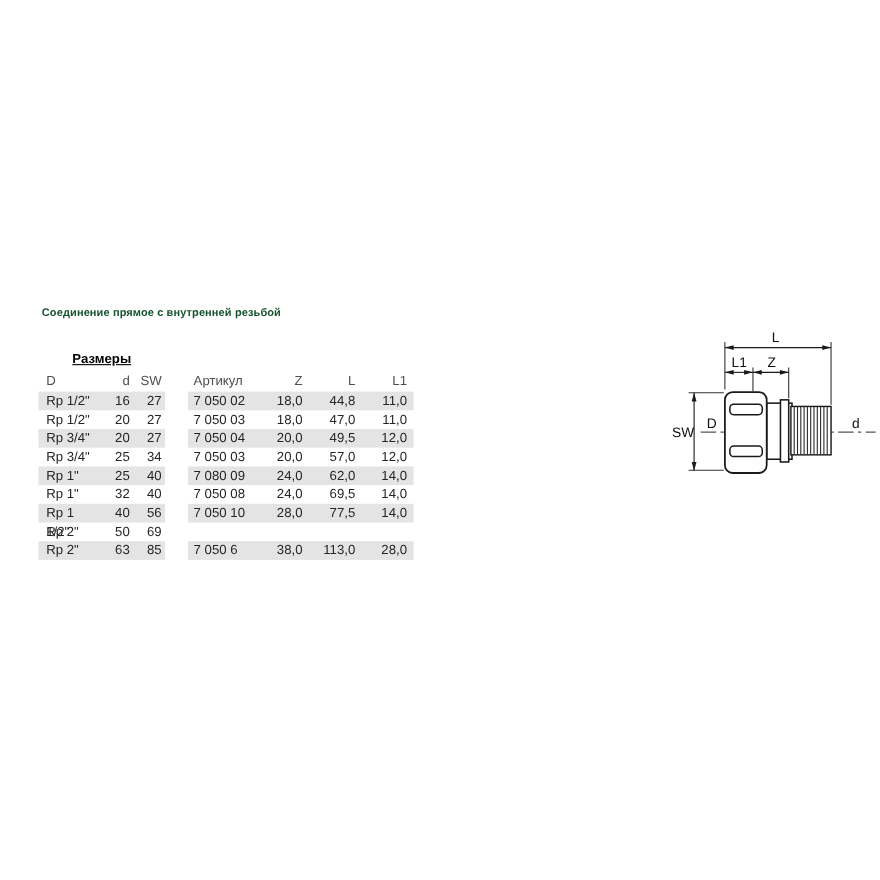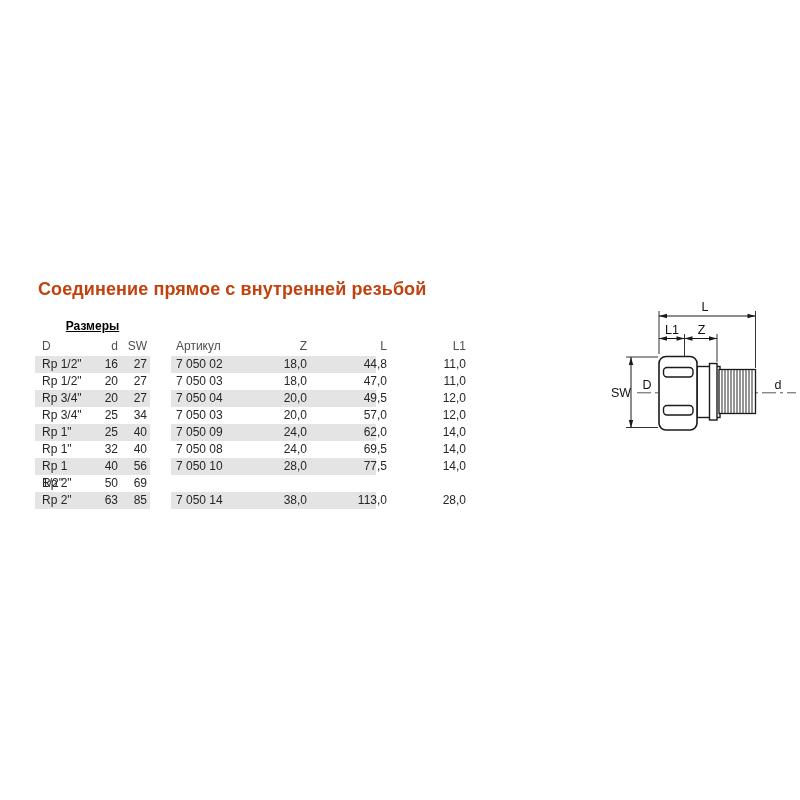--- a/index.html
+++ b/index.html
@@ -2,28 +2,28 @@
 <html><head>
 <meta charset="utf-8">
 <style>
   html,body { margin:0; padding:0; background:#ffffff; }
   .page {
     position:relative; width:800px; height:800px; background:#ffffff;
     font-family:"Liberation Sans", sans-serif; overflow:hidden;
   }
   .title {
     position:absolute; left:38px; top:279px; margin:0;
-    font-size:18px; font-weight:bold; color:#c2410c; letter-spacing:0.1px;
+    font-size:10px; font-weight:bold; color:#14532d; letter-spacing:0.1px;
   }
   .spec-table { position:absolute; left:35px; top:318px; width:341px; }
   .trow { display:flex; height:17px; line-height:17px; font-size:12px; color:#262626; }
   .band { display:grid; }
   .band1 { width:115px; grid-template-columns:48px 35px 32px; }
   .bgap  { width:21px; }
-  .band2 { width:205px; grid-template-columns:60px 46px 48px 51px;gap:32px; }
+  .band2 { width:205px; grid-template-columns:60px 46px 48px 51px; }
   .shaded { background:#e4e4e4; }
   .group-row { height:19px; line-height:17px; font-weight:bold; color:#000; }
   .group-cell { text-align:center; width:115px;text-decoration:underline; }
   .group-cell.wide { width:205px; }
   .header-row { height:19px; line-height:19px; color:#4f4f4f; }
   .cD   { padding-left:7px; text-align:left; }
   .cd   { text-align:right; }
   .cSW  { text-align:right; padding-right:3px; }
   .cArt { padding-left:5px; text-align:left; }
   .cZ   { text-align:right; padding-right:2px; }
@@ -123,21 +123,21 @@
       </div>
 
       <div class="trow">
         <div class="band band1 shaded">
           <div class="cD">Rp 1"</div>
           <div class="cd">25</div>
           <div class="cSW">40</div>
         </div>
         <div class="bgap"></div>
         <div class="band band2 shaded">
-          <div class="cArt">7 050 09</div>
+          <div class="cArt">7 080 09</div>
           <div class="cZ">24,0</div>
           <div class="cL">62,0</div>
           <div class="cL1">14,0</div>
         </div>
       </div>
 
       <div class="trow">
         <div class="band band1">
           <div class="cD">Rp 1"</div>
           <div class="cd">32</div>
@@ -177,21 +177,21 @@
       </div>
 
       <div class="trow">
         <div class="band band1 shaded">
           <div class="cD">Rp 2"</div>
           <div class="cd">63</div>
           <div class="cSW">85</div>
         </div>
         <div class="bgap"></div>
         <div class="band band2 shaded">
-          <div class="cArt">7 050 14</div>
+          <div class="cArt">7 050 6</div>
           <div class="cZ">38,0</div>
           <div class="cL">113,0</div>
           <div class="cL1">28,0</div>
         </div>
       </div>
     </div>
 
   </div>
 
   <svg class="drawing" width="200" height="160" viewBox="0 0 200 160">

